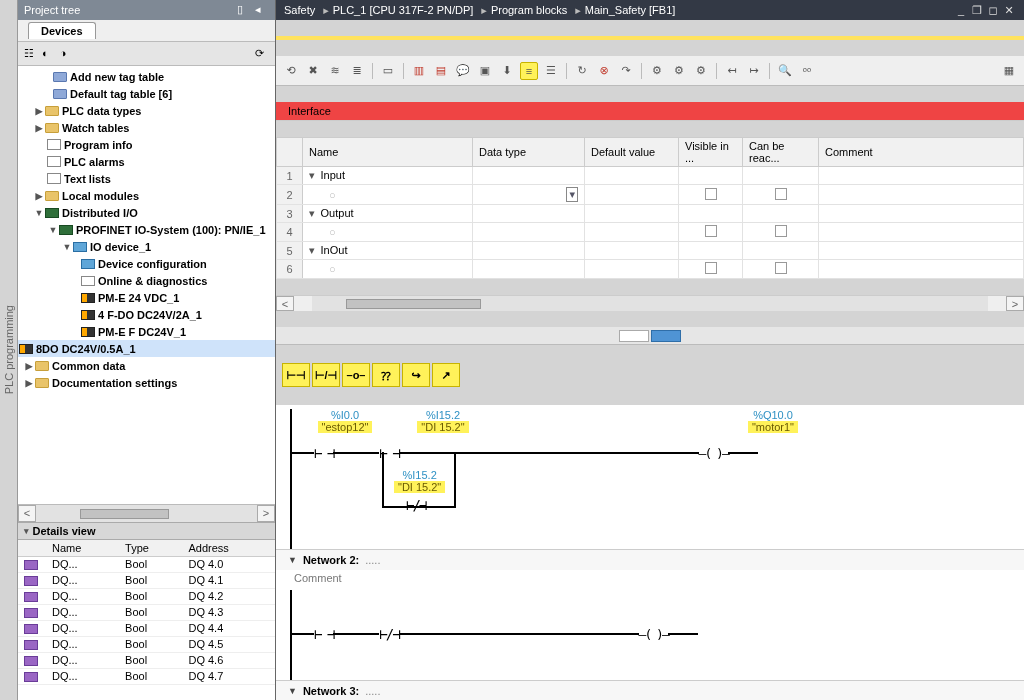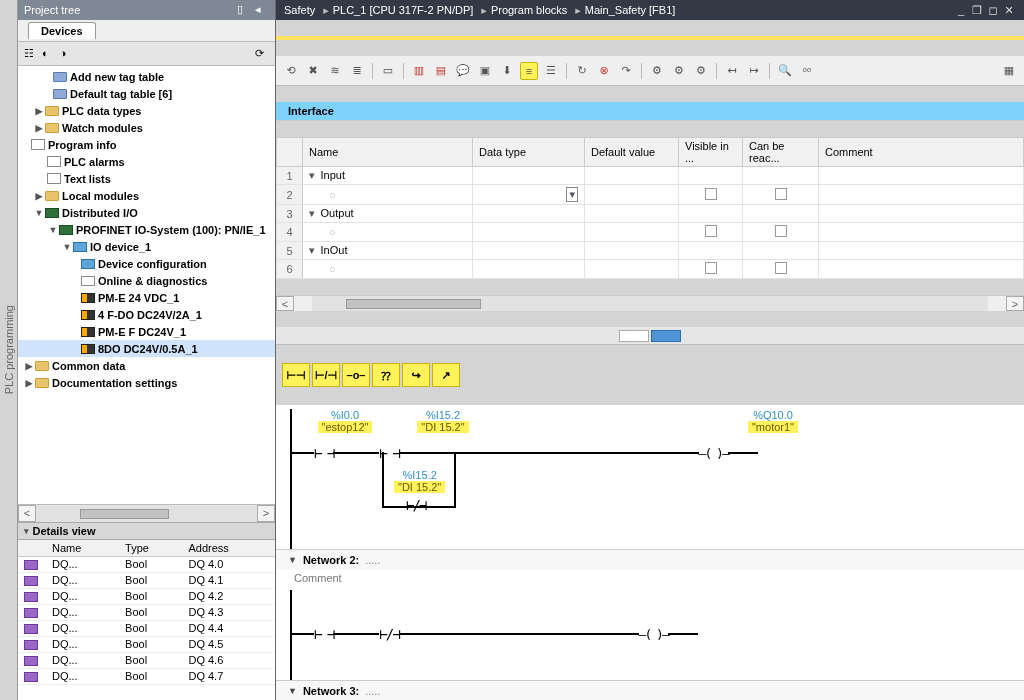--- a/index.html
+++ b/index.html
@@ -54,21 +54,21 @@
   .breadcrumb .crumb { margin-right: 4px; }
   .breadcrumb .chev { margin: 0 4px; color: #bbb; }
   .breadcrumb .spacer { flex: 1; }
   .breadcrumb .win-btn { width: 14px; text-align: center; color: #ddd; margin-left: 2px; cursor: pointer; }
   .yellow-underline { height: 4px; background: #ffe35f; }
 
   .ed-toolbar { background: #efefef; border-bottom: 1px solid #bbb; padding: 4px 6px; display: flex; align-items: center; gap: 4px; flex-wrap: wrap; height: 30px; }
   .tb-btn { width: 18px; height: 18px; border: 1px solid transparent; display: inline-flex; align-items: center; justify-content: center; color: #555; border-radius: 2px; cursor: pointer; }
   .tb-sep { width: 1px; height: 16px; background: #bbb; margin: 0 2px; }
 
-  .iface-hdr { padding: 3px 12px; font-weight: bold; background: #7dd3fc; border-bottom: 1px solid #ccc; }
+  .iface-hdr { padding: 3px 12px; font-weight: normal; background: #ef4444; border-bottom: 1px solid #ccc; }
   .iface-table { border-collapse: collapse; width: 100%; background: #fff; }
   .iface-table th { background: #f1f1f1; border: 1px solid #ccc; padding: 2px 6px; font-weight: normal; text-align: left; height: 18px; }
   .iface-table td { border: 1px solid #e2e2e2; padding: 2px 6px; height: 18px; }
   .iface-table .rownum { background: #f1f1f1; border-right: 1px solid #ccc; text-align: center; width: 26px; color: #666; }
   .iface-table .placeholder { color: #999; }
   .chk { width: 12px; height: 12px; border: 1px solid #999; display: inline-block; background: #fff; }
 
   .hscroll2 { display: flex; height: 16px; background: #efefef; border-top: 1px solid #ccc; }
   .hscroll2 .scroll-track { margin: 0 18px; }
 
@@ -140,23 +140,23 @@
           <span class="tree-label">Default tag table [6]</span>
         </div>
       <div class="tree-row" style="padding-left:16px">
           <span class="tri">▶</span>
           <span class="ico ico-folder"></span>
           <span class="tree-label">PLC data types</span>
         </div>
       <div class="tree-row" style="padding-left:16px">
           <span class="tri">▶</span>
           <span class="ico ico-folder"></span>
-          <span class="tree-label">Watch modules</span>
-        </div>
-      <div class="tree-row" style="padding-left:12px">
+          <span class="tree-label">Watch tables</span>
+        </div>
+      <div class="tree-row" style="padding-left:28px">
           <span class="ico ico-page"></span>
           <span class="tree-label">Program info</span>
         </div>
       <div class="tree-row" style="padding-left:28px">
           <span class="ico ico-page"></span>
           <span class="tree-label">PLC alarms</span>
         </div>
       <div class="tree-row" style="padding-left:28px">
           <span class="ico ico-page"></span>
           <span class="tree-label">Text lists</span>
@@ -194,21 +194,21 @@
           <span class="tree-label">PM-E 24 VDC_1</span>
         </div>
       <div class="tree-row" style="padding-left:62px">
           <span class="ico ico-module"></span>
           <span class="tree-label">4 F-DO DC24V/2A_1</span>
         </div>
       <div class="tree-row" style="padding-left:62px">
           <span class="ico ico-module"></span>
           <span class="tree-label">PM-E F DC24V_1</span>
         </div>
-      <div class="tree-row selected" style="padding-left:62px">
+      <div class="tree-row selected" style="">
           <span class="ico ico-module"></span>
           <span class="tree-label">8DO DC24V/0.5A_1</span>
         </div>
       <div class="tree-row" style="padding-left:6px">
           <span class="tri">▶</span>
           <span class="ico ico-folder"></span>
           <span class="tree-label">Common data</span>
         </div>
       <div class="tree-row" style="padding-left:6px">
           <span class="tri">▶</span>

